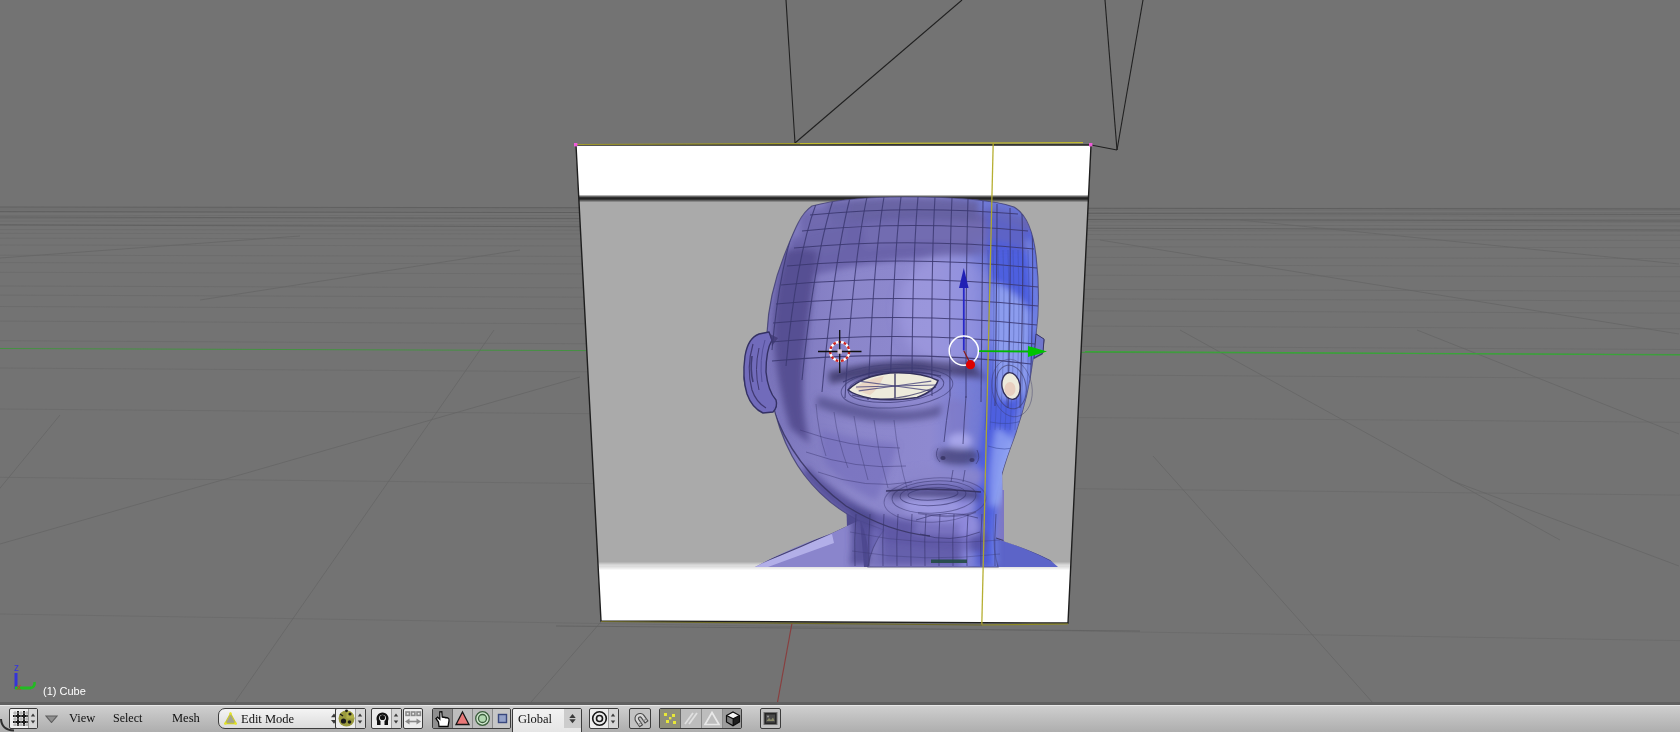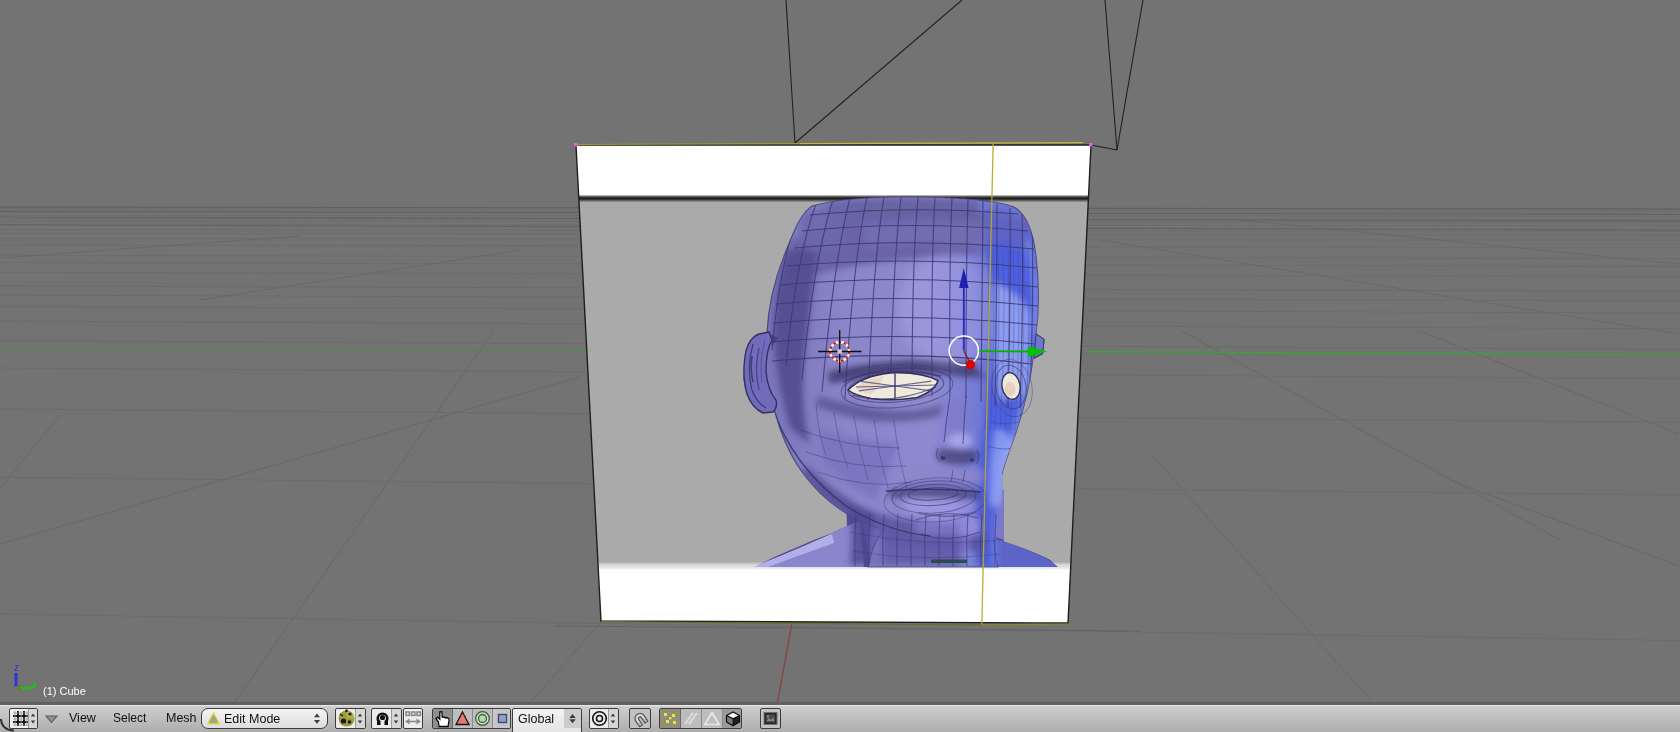--- a/index.html
+++ b/index.html
@@ -1,16 +1,16 @@
 <!DOCTYPE html>
 <html><head><meta charset="utf-8">
 <style>
 html,body{margin:0;padding:0;width:1680px;height:732px;overflow:hidden;background:#737373;font-family:"Liberation Sans",sans-serif}
 #stage{position:relative;width:1680px;height:732px}
-#hdr{position:absolute;left:0;top:705px;width:1680px;height:27px;font-family:Liberation Sans, sans-serif}
+#hdr{position:absolute;left:0;top:705px;width:1680px;height:27px;font-family:Liberation Serif, serif}
 </style></head>
 <body>
 <div id="stage">
 <svg width="1680" height="732" viewBox="0 0 1680 732" xmlns="http://www.w3.org/2000/svg" style="position:absolute;left:0;top:0">
 <defs>
 <linearGradient id="hg" x1="0" y1="0" x2="1" y2="0">
  <stop offset="0" stop-color="#756fb6"></stop>
  <stop offset="0.35" stop-color="#8b86ca"></stop>
  <stop offset="0.62" stop-color="#8e89d0"></stop>
  <stop offset="0.8" stop-color="#717bd8"></stop>
@@ -307,22 +307,22 @@
 <div style="position:absolute;right:0;top:0;width:8px;height:19px;background:#d6d6d6;border-left:1px solid #9a9a9a"><svg width="8" height="19">
             <path d="M4 4.5 l2.2 3 h-4.4 Z" fill="#3a3a3a"></path>
             <path d="M4 14.5 l2.2 -3 h-4.4 Z" fill="#3a3a3a"></path>
           </svg></div>
       </div>
 <svg style="position:absolute;left:45px;top:10px" width="13" height="8">
         <path d="M1 1 L12 1 L6.5 7.5 Z" fill="#8f8f8f" stroke="#5e5e5e" stroke-width="1.1"></path>
       </svg>
 <div style="position:absolute;left:69px;top:6px;font-size:12.5px;color:#101010">View</div>
 <div style="position:absolute;left:113px;top:6px;font-size:12px;color:#101010">Select</div>
-<div style="position:absolute;left:166px;top:6px;font-size:12.5px;color:#101010">Mesh</div>
-<div style="position:absolute;left:201px;top:3px;width:127px;height:21px;background:linear-gradient(#f4f4f4,#dcdcdc);border:1px solid #3c3c3c;border-radius:7px;box-sizing:border-box">
+<div style="position:absolute;left:172px;top:6px;font-size:12.5px;color:#101010">Mesh</div>
+<div style="position:absolute;left:218px;top:3px;width:127px;height:21px;background:linear-gradient(#f4f4f4,#dcdcdc);border:1px solid #3c3c3c;border-radius:7px;box-sizing:border-box">
 <svg width="13" height="13" style="position:absolute;left:5px;top:3px">
           <path d="M6.5 1.5 L12 11.5 L1 11.5 Z" fill="#a2a292" stroke="#c8c832" stroke-width="1.3"></path>
           <circle cx="6.5" cy="1.5" r="1.2" fill="#e8e820"></circle>
           <circle cx="1.5" cy="11.5" r="1.2" fill="#e8e820"></circle>
           <circle cx="11.5" cy="11.5" r="1.2" fill="#e8e820"></circle>
         </svg>
 <div style="position:absolute;left:22px;top:2.5px;font-size:12.5px;color:#101010">Edit Mode</div>
 <svg width="10" height="19" style="position:absolute;right:5px;top:0">
           <path d="M5 4.5 l3 3.8 h-6 Z" fill="#3a3a3a"></path>
           <path d="M5 14.8 l3 -3.8 h-6 Z" fill="#3a3a3a"></path>

